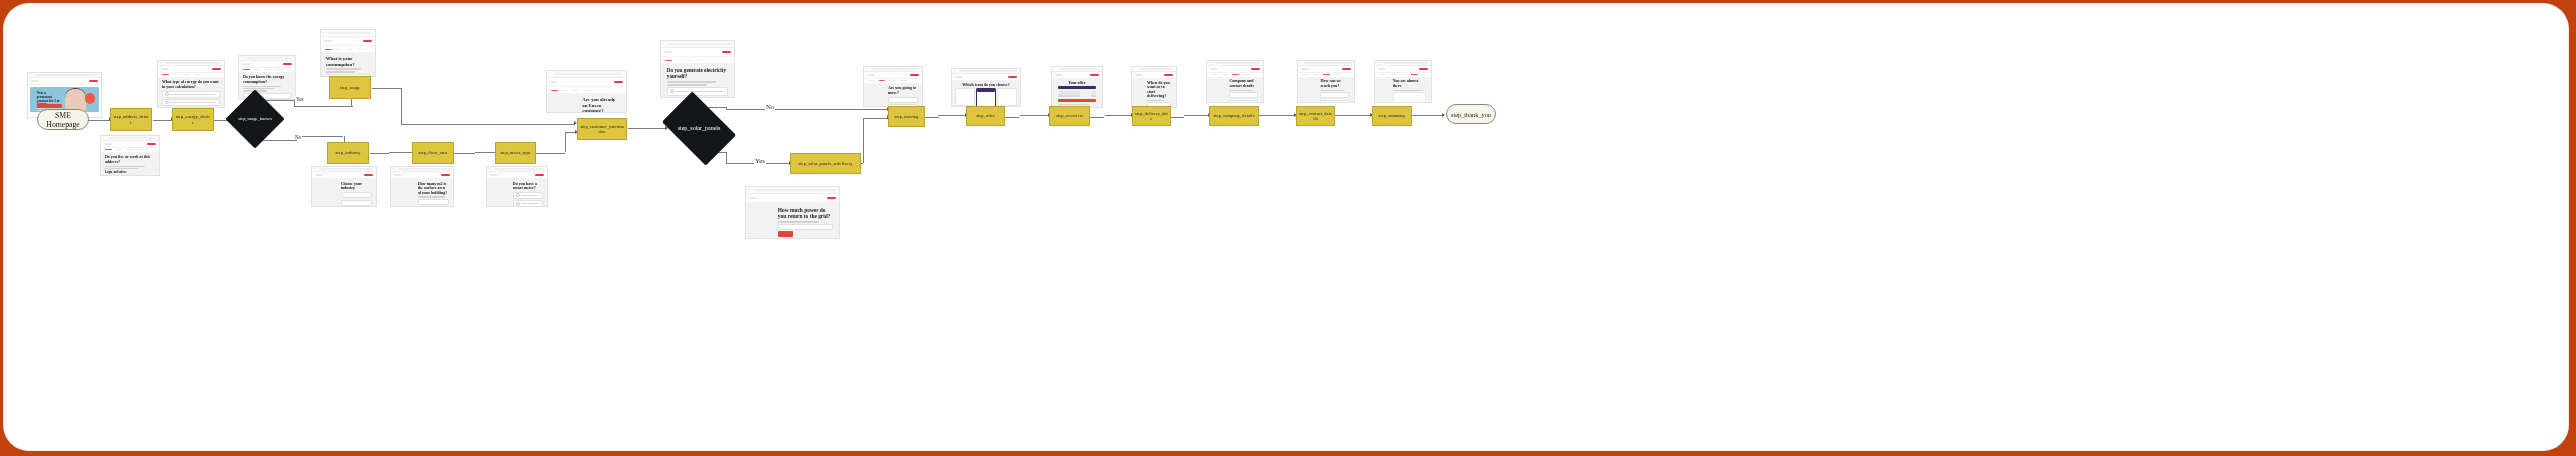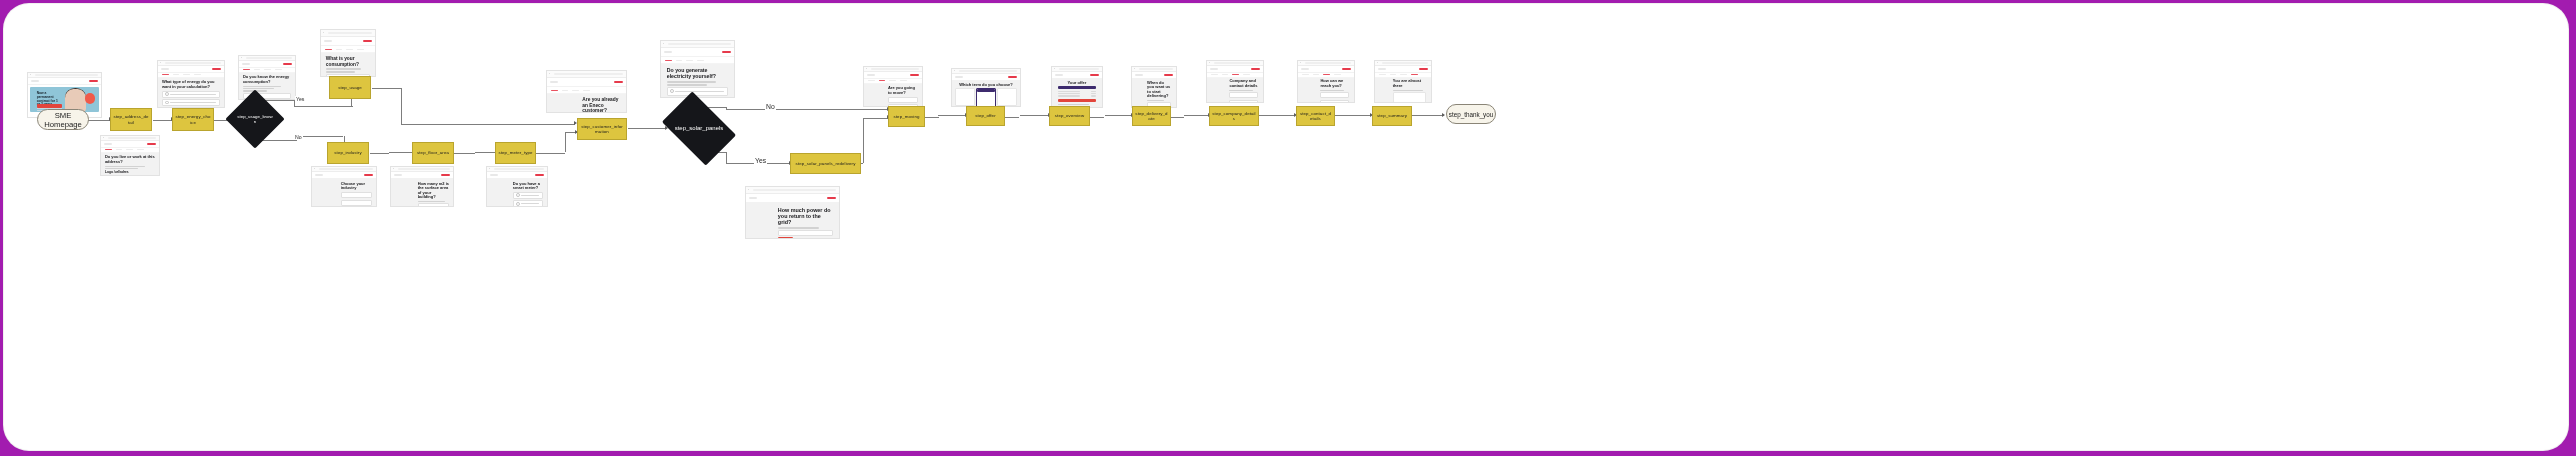--- a/index.html
+++ b/index.html
@@ -1,21 +1,22 @@
 <!DOCTYPE html>
 <html><head>
 <meta charset="utf-8">
 <style>
   html,body{margin:0;padding:0;background:#ffffff;}
   body{font-family:"Liberation Sans", sans-serif;}
   #canvas{
     position:relative;
     width:2576px;height:457px;
-    background:#a21caf;
+    background:#c2410c;
     overflow:hidden;
+    font-family:Liberation Serif, serif;
   }
   
   .frame{
     position:absolute;left:3.9px;top:3.9px;width:2564px;height:446px;
     background:#ffffff;border-radius:25px;
     box-shadow:0 0 0 1px #f0f0f0;
   }
 
   
   .node{

